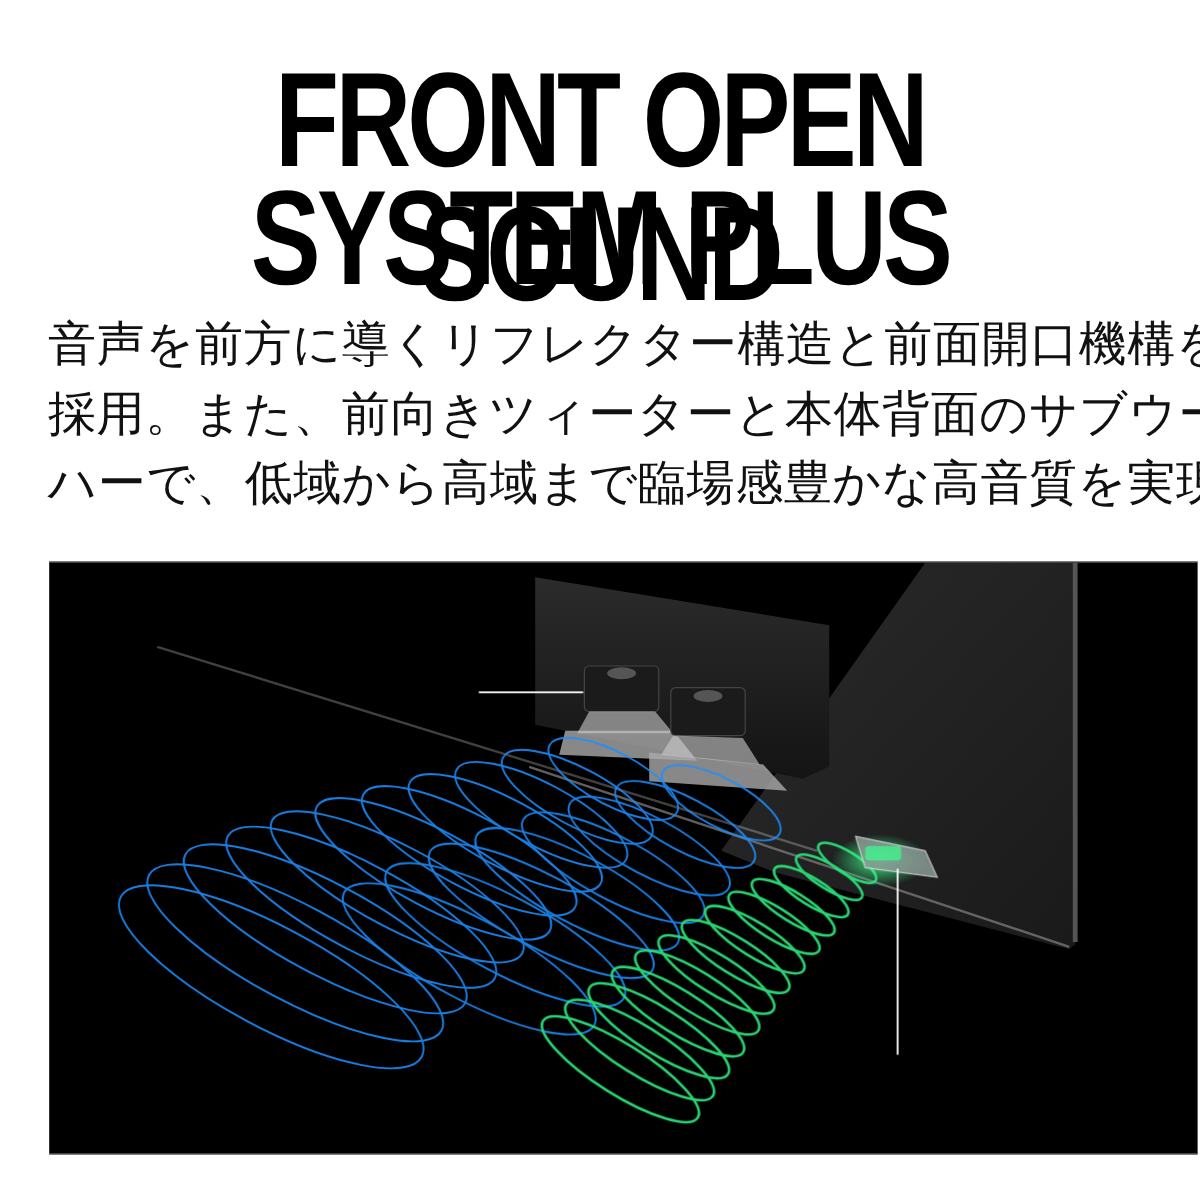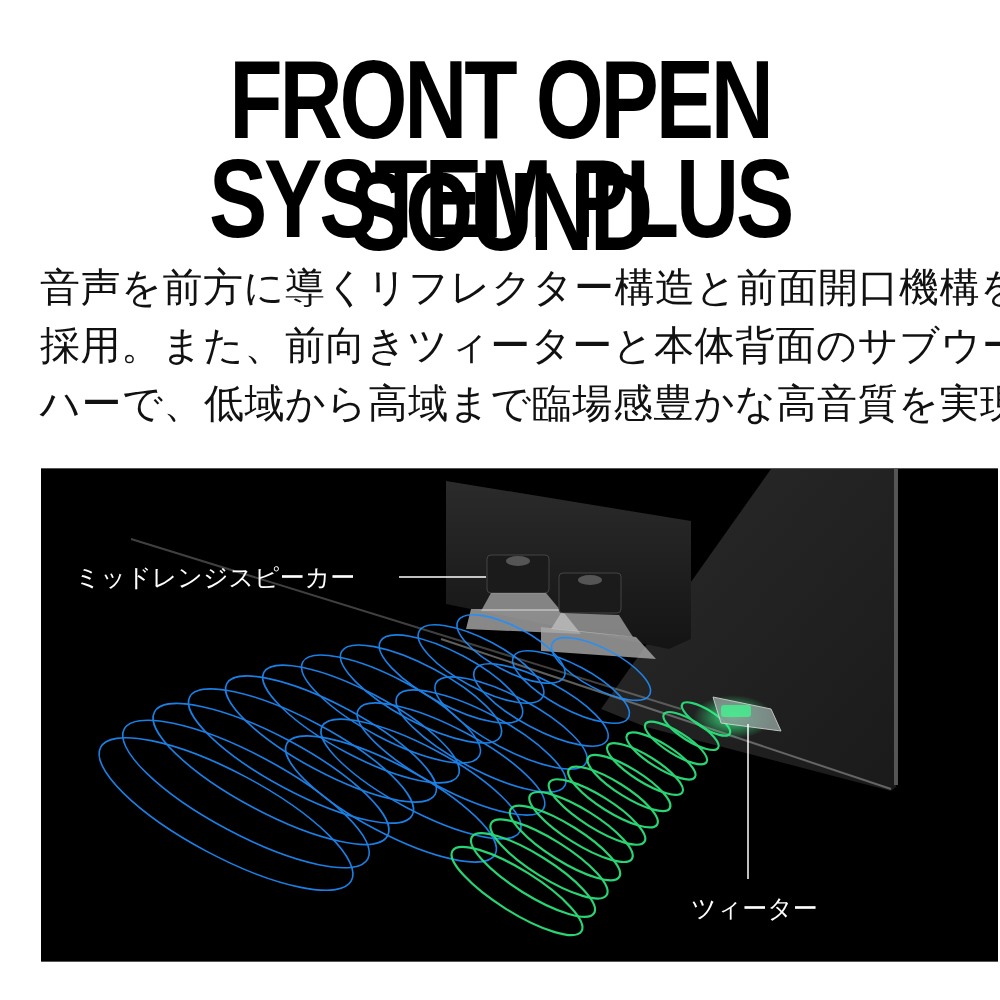--- a/index.html
+++ b/index.html
@@ -132,15 +132,13 @@
     <g>
       <ellipse cx="692" cy="248" rx="40" ry="22" fill="url(#glowG)"></ellipse>
       <polygon points="672,228 730,240 740,262 680,254" fill="#8a9a96" opacity="0.85" stroke="#ddd" stroke-width="1"></polygon>
       <rect x="680" y="236" width="30" height="12" rx="3" fill="#3bff8f" opacity="0.7"></rect>
     </g>
 
     <line x1="358" y1="108" x2="445" y2="108" stroke="#fff" stroke-width="1.5"></line>
     <line x1="707" y1="255" x2="707" y2="410" stroke="#fff" stroke-width="1.5"></line>
   </svg>
 
-  <div class="label mid">ミッドレンジスピーカー</div>
-  <div class="label tw">ツィーター</div>
 </div>
 
 </body></html>

